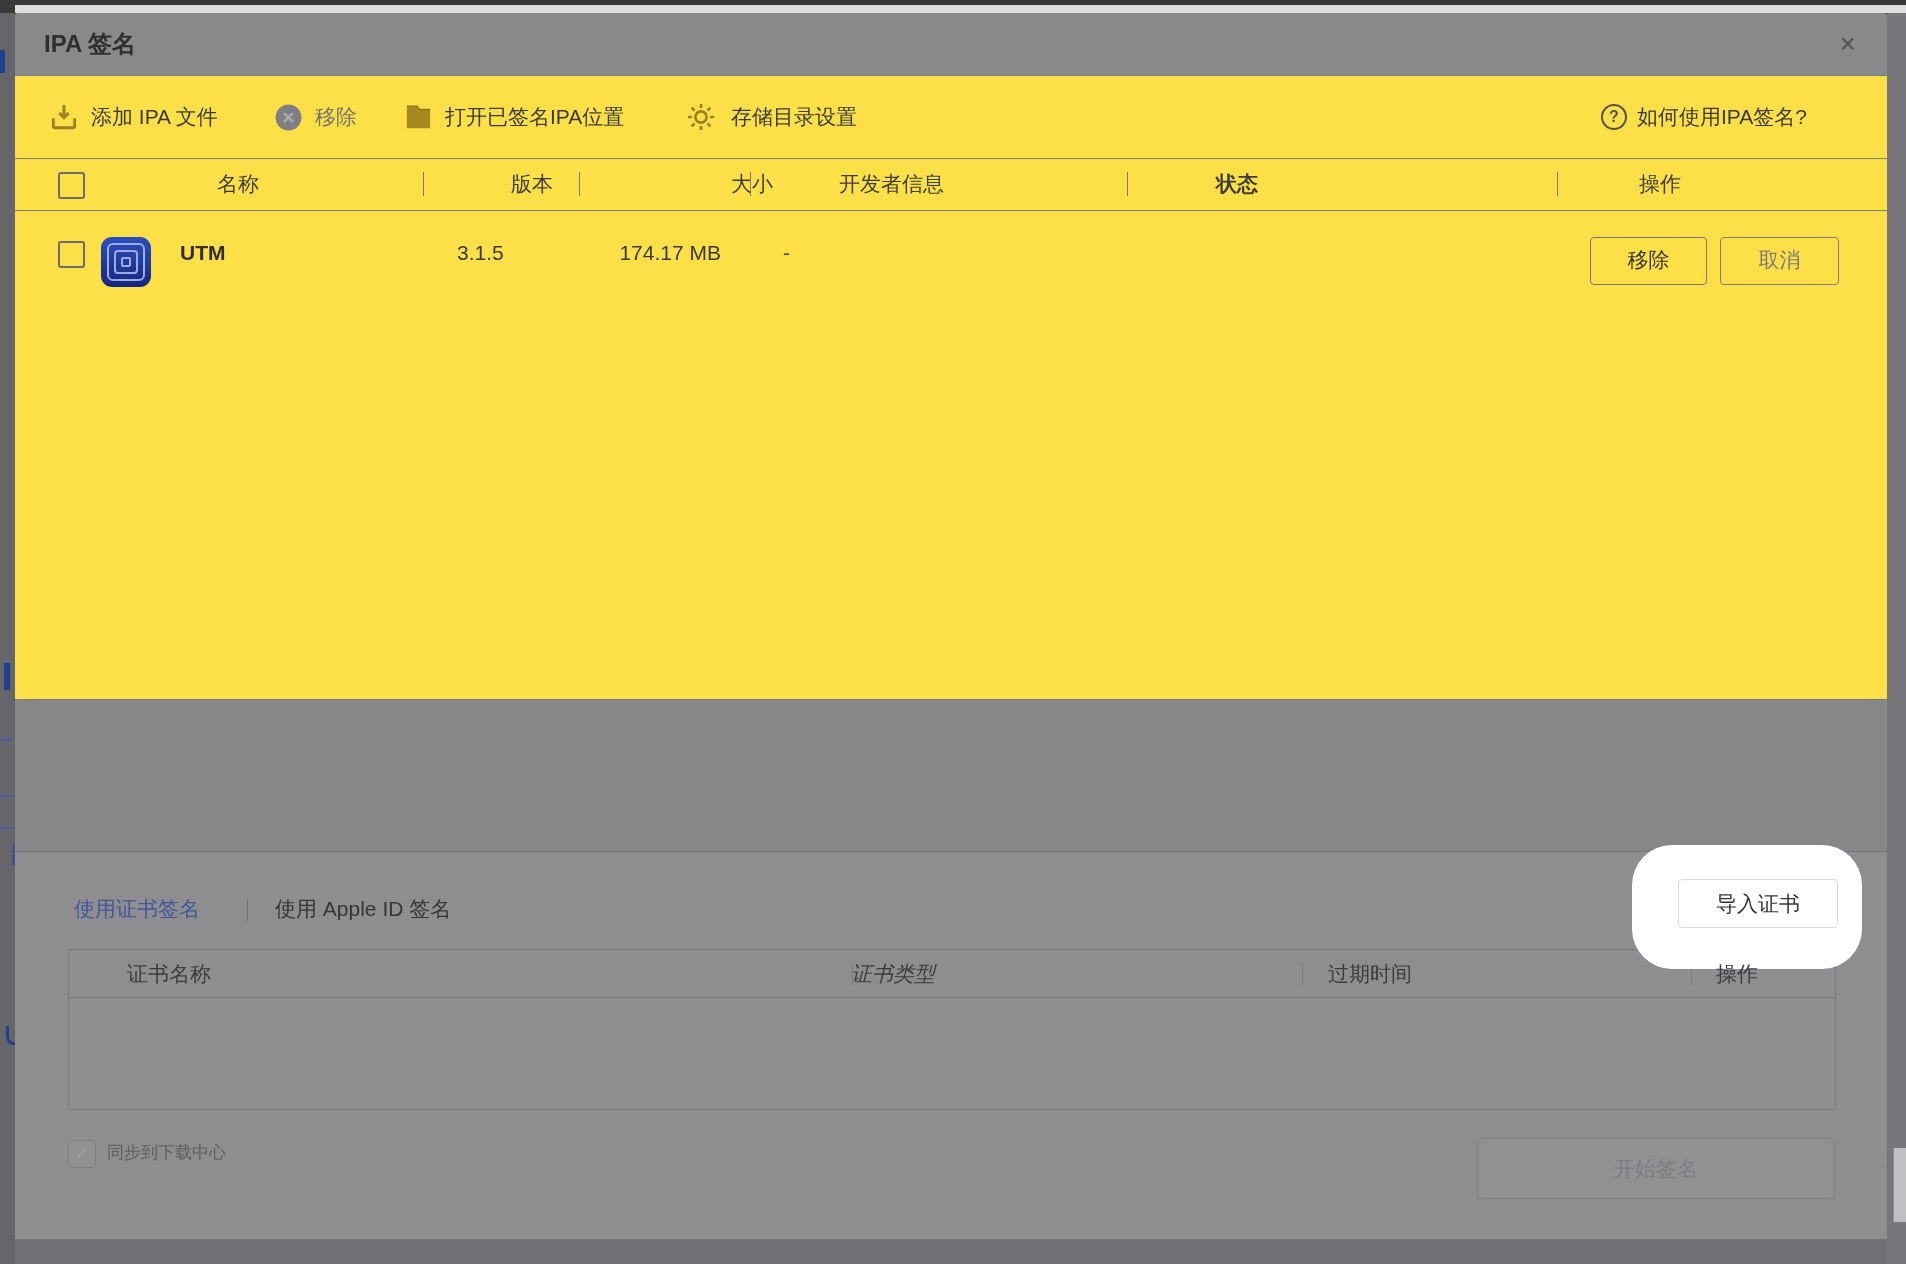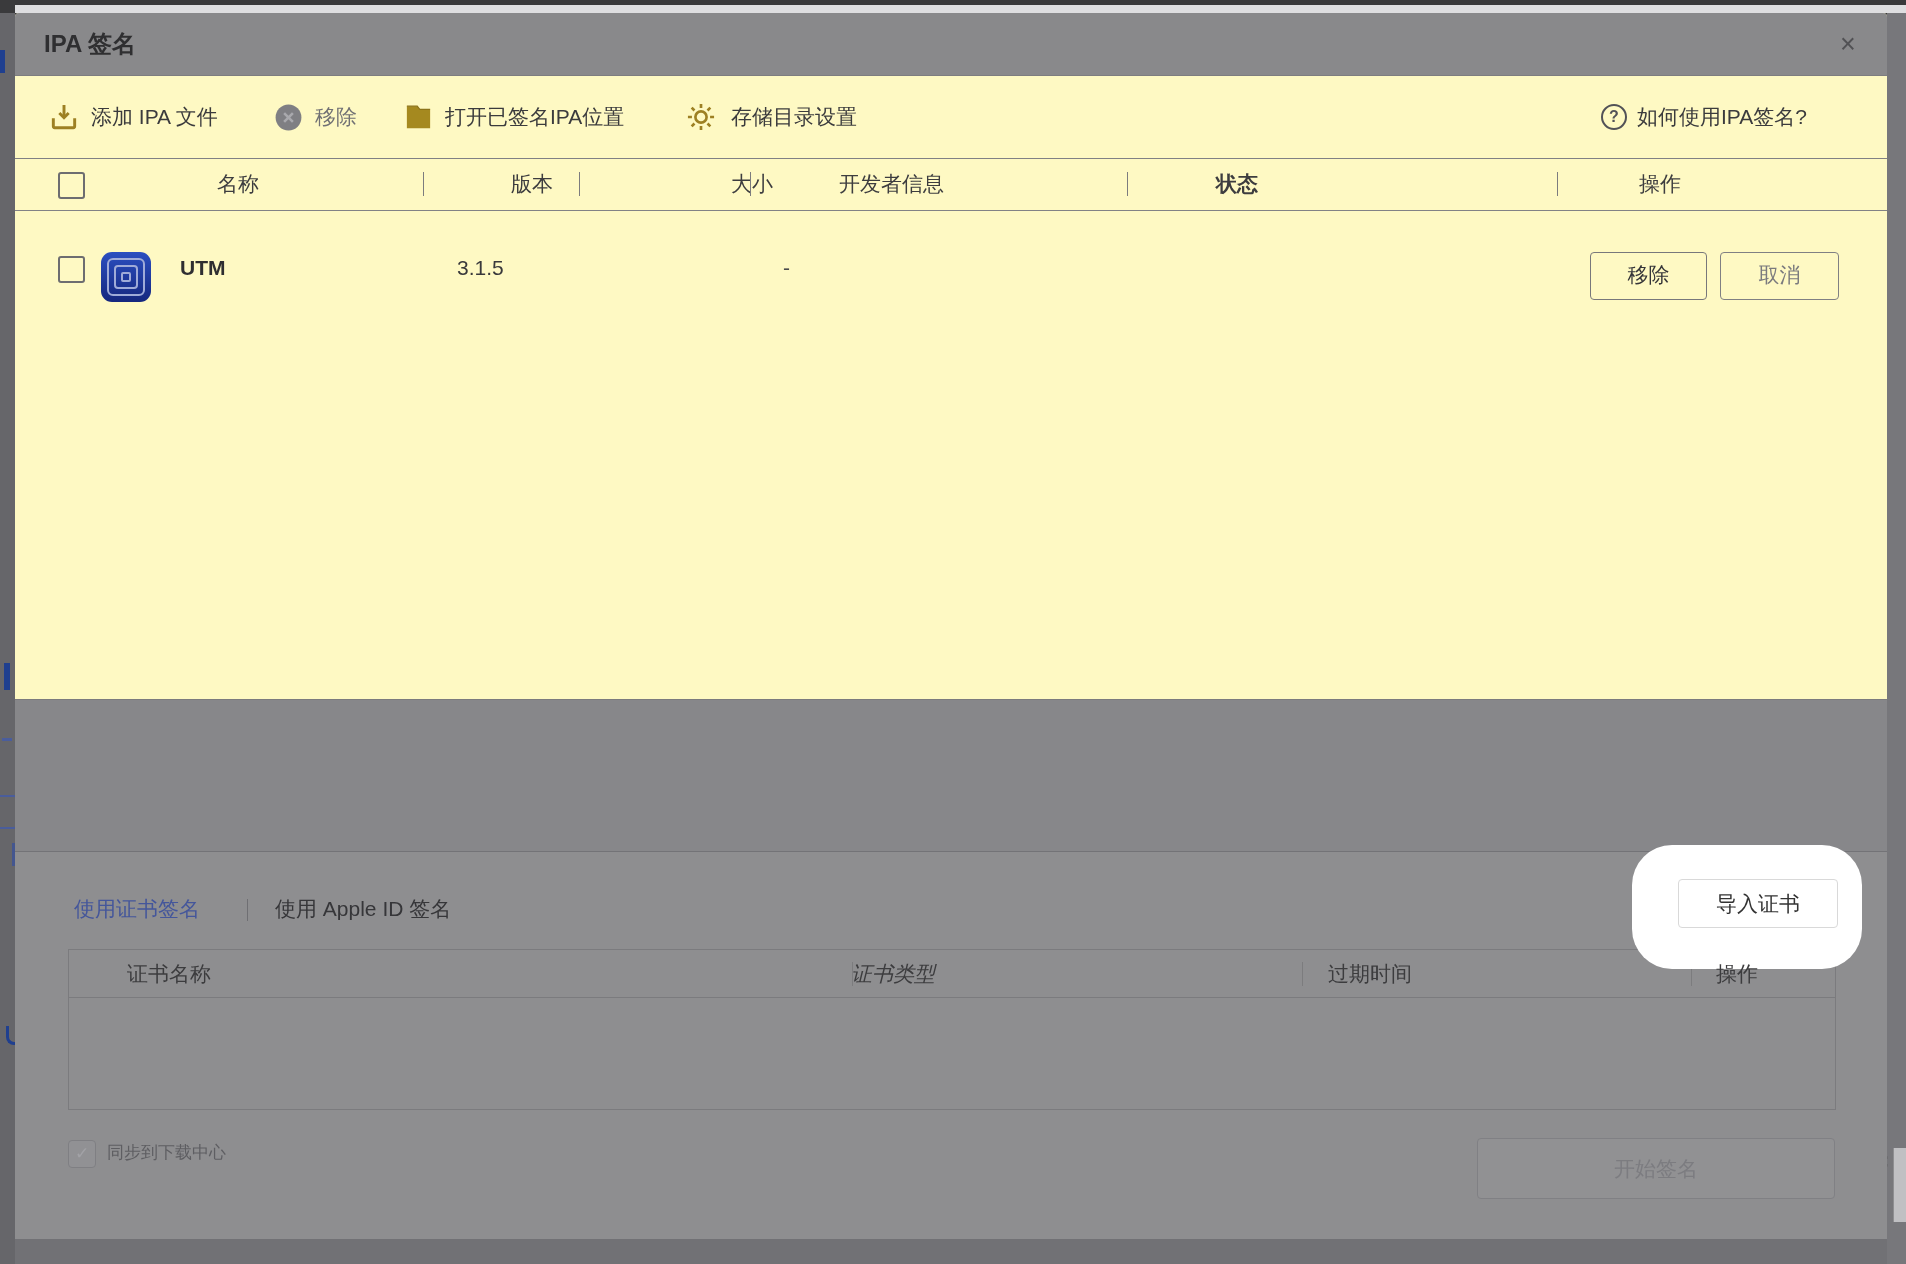--- a/index.html
+++ b/index.html
@@ -9,37 +9,37 @@
   .abs{position:absolute;}
   
   .top-dark{left:0;top:0;width:1906px;height:5px;background:#39393b;}
   .top-band{left:15px;top:5px;width:1891px;height:8px;background:#dedee0;}
   .corner-dark{left:0;top:0;width:15px;height:13px;background:#3a3a3c;}
   .left-strip{left:0;top:13px;width:15px;height:1251px;background:#66666a;}
   .right-strip{left:1887px;top:13px;width:19px;height:1251px;background:#77777b;}
   .bottom-strip{left:15px;top:1238px;width:1872px;height:26px;background:#717175;}
   .frag{pointer-events:none;}
   
-  .dialog{left:15px;top:13px;width:1872px;height:1225px;background:#fef9c3;border-radius:4px 4px 0 0;}
+  .dialog{left:15px;top:13px;width:1872px;height:1225px;background:#fde047;border-radius:4px 4px 0 0;}
   .titlebar{left:0;top:0;width:1872px;height:62px;background:#89898b;border-bottom:1px solid #7d7d80;border-radius:4px 4px 0 0;}
   .title-text{left:29px;top:0;height:62px;line-height:62px;font-size:24px;font-weight:600;color:#2f2f31;}
   .close-btn{left:1812px;top:13px;width:42px;height:38px;line-height:36px;text-align:center;font-size:27px;color:#515154;cursor:pointer;}
   
   .toolbar{left:0;top:63px;width:1872px;height:82px;border-bottom:1px solid #818184;}
   .tb-label{top:26px;height:30px;line-height:30px;font-size:21px;color:#3b3b3d;white-space:nowrap;}
   .tb-label.disabled{color:#717174;}
   .tb-icon{top:25px;width:32px;height:32px;}
   .help-circle{left:1586px;top:28px;width:22px;height:22px;border:2px solid #525257;border-radius:50%;
                color:#525257;font-size:16px;line-height:21px;text-align:center;font-weight:600;}
   
   .thead{left:0;top:145px;width:1872px;height:52px;border-bottom:1px solid #828285;}
   .th{top:0;height:52px;line-height:52px;font-size:21px;color:#3d3d3f;white-space:nowrap;margin-left:44px;}
   .vdiv{top:14px;width:1px;height:24px;background:#7c7c7e;}
   .checkbox{width:23px;height:23px;border:2px solid #6d6d70;border-radius:3px;background:transparent;}
-  .row{left:0;top:212px;width:1872px;height:85px;}
+  .row{left:0;top:197px;width:1872px;height:85px;}
   .cell{top:0;height:85px;line-height:85px;font-size:21px;color:#39393b;white-space:nowrap;}
   .app-icon{left:86px;top:27px;width:50px;height:50px;border-radius:11px;
             background:linear-gradient(180deg,#2b4fc0 0%,#15277e 100%);}
   .ring{position:absolute;border:2px solid #9fabd8;border-radius:5px;}
   .btn{border:1px solid #78787b;border-radius:4px;background:transparent;text-align:center;
        font-size:21px;color:#353538;}
   .btn.disabled{color:#7a7a7e;border-color:#808083;}
   .table-bottom-line{left:0;top:686px;width:1872px;height:1px;background:#7b7b7e;}
   .mid-band{left:0;top:687px;width:1872px;height:151px;background:#87878a;}
   
@@ -147,20 +147,21 @@
 
     <div class="abs row">
       <span class="abs checkbox" style="left:43px;top:31px;"></span>
       <span class="abs app-icon">
         <span class="ring" style="left:6px;top:6px;right:6px;bottom:6px;border-radius:6px;"></span>
         <span class="ring" style="left:13px;top:13px;right:13px;bottom:13px;border-radius:4px;"></span>
         <span class="ring" style="left:20px;top:20px;right:20px;bottom:20px;border-radius:2px;"></span>
       </span>
       <span class="abs cell" style="left:165px;font-weight:700;color:#2f2f31;">UTM</span>
       <span class="abs cell" style="left:442px;">3.1.5</span>
+      <span class="abs cell" style="left:560px;width:146px;text-align:right;">174.17 MB</span>
       <span class="abs cell" style="left:768px;color:#4a4a4c;">-</span>
       <span class="abs cell" style="left:1157px;"></span>
       <span class="abs btn" style="left:1575px;top:27px;width:115px;height:46px;line-height:44px;">移除</span>
       <span class="abs btn disabled" style="left:1705px;top:27px;width:117px;height:46px;line-height:44px;">取消</span>
     </div>
 
     <div class="abs table-bottom-line"></div>
     <div class="abs mid-band"></div>
 
     <div class="abs bottom-panel">

